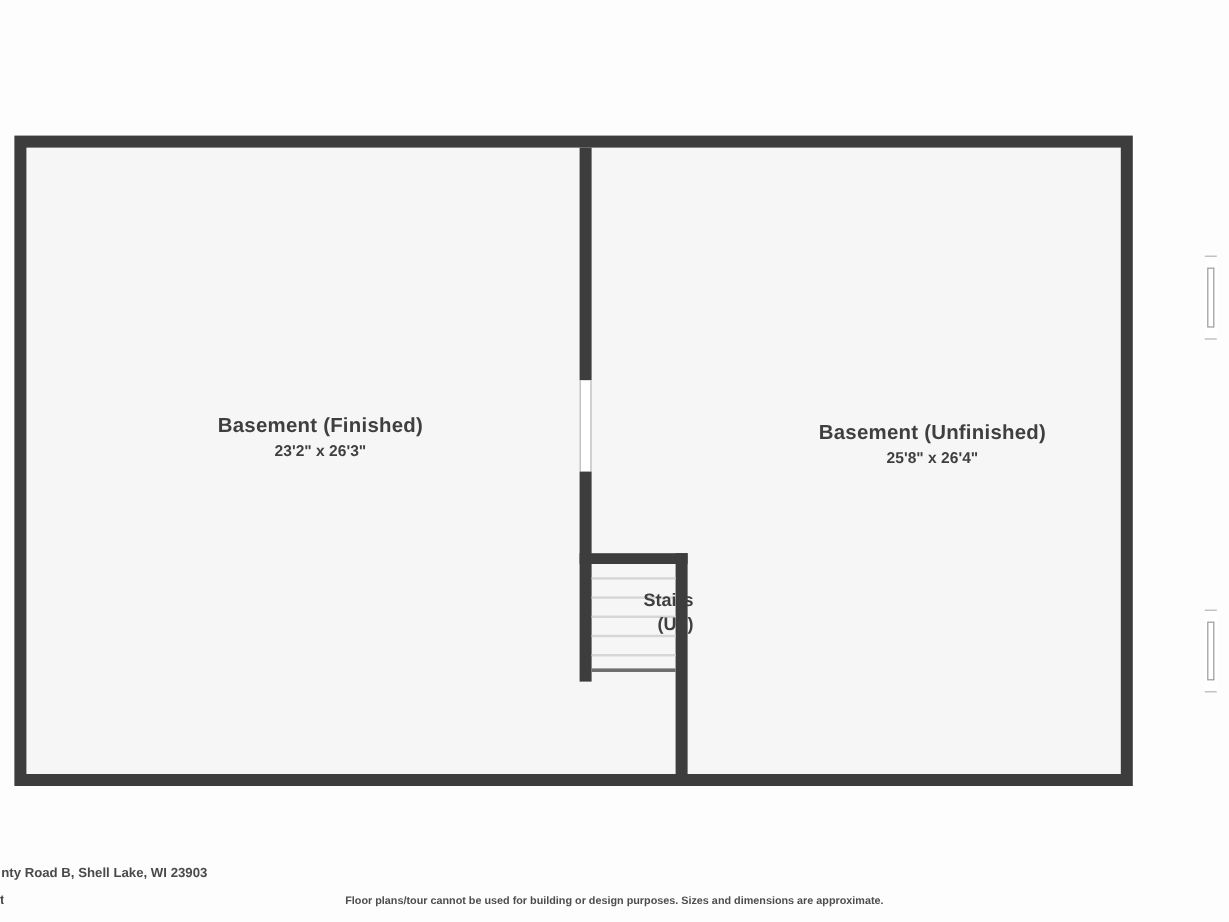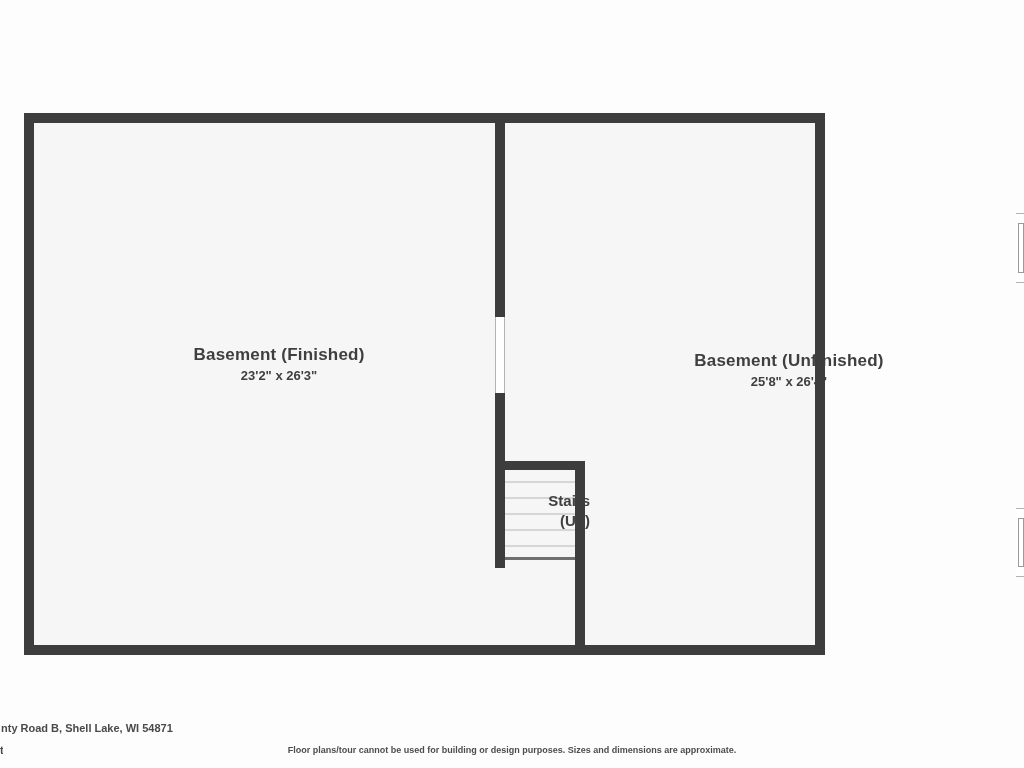--- a/index.html
+++ b/index.html
@@ -1,21 +1,21 @@
 <!DOCTYPE html>
 <html><head>
 <meta charset="utf-8">
 <style>
   * { margin:0; padding:0; box-sizing:border-box; }
   html,body { width:1024px; height:768px; overflow:hidden; background:#fdfdfd;
               font-family:"Liberation Sans", sans-serif; }
   .stage { position:relative; width:1024px; height:768px; }
 
   
-  .plan { position:absolute; left:24px; top:113px; width:801px; height:542px; }
+  .plan { position:absolute; left:12px; top:113px; width:932px; height:542px; }
   .outer-wall { position:absolute; inset:0; border:10px solid #3d3d3d; background:#f6f6f6; }
 
   .wall { position:absolute; background:#3d3d3d; }
 
   .divider-seg1 { left:471px; top:10px;  width:10px; height:194px; }
   .divider-seg2 { left:471px; top:280px; width:10px; height:175px; }
   .door-gap { position:absolute; left:471px; top:204px; width:10px; height:76px;
               background:#ffffff; border-left:1px solid #b3b3b3; border-right:1px solid #b3b3b3; }
 
   .stairs-top-wall  { left:471px; top:348px; width:90px; height:9px; }
@@ -88,17 +88,17 @@
       <div class="room-dims">25'8" x 26'4"</div>
     </div>
 
     <div class="stairs-label">
       <div>Stairs</div>
       <div>(Up)</div>
     </div>
 
   </div>
 
-  <div class="footer-address">nty Road B, Shell Lake, WI 54871</div>
+  <div class="footer-address">nty Road B, Shell Lake, WI 23903</div>
   <div class="footer-fragment">t</div>
   <div class="footer-disclaimer">Floor plans/tour cannot be used for building or design purposes. Sizes and dimensions are approximate.</div>
 
 </div>
 
 </body></html>

